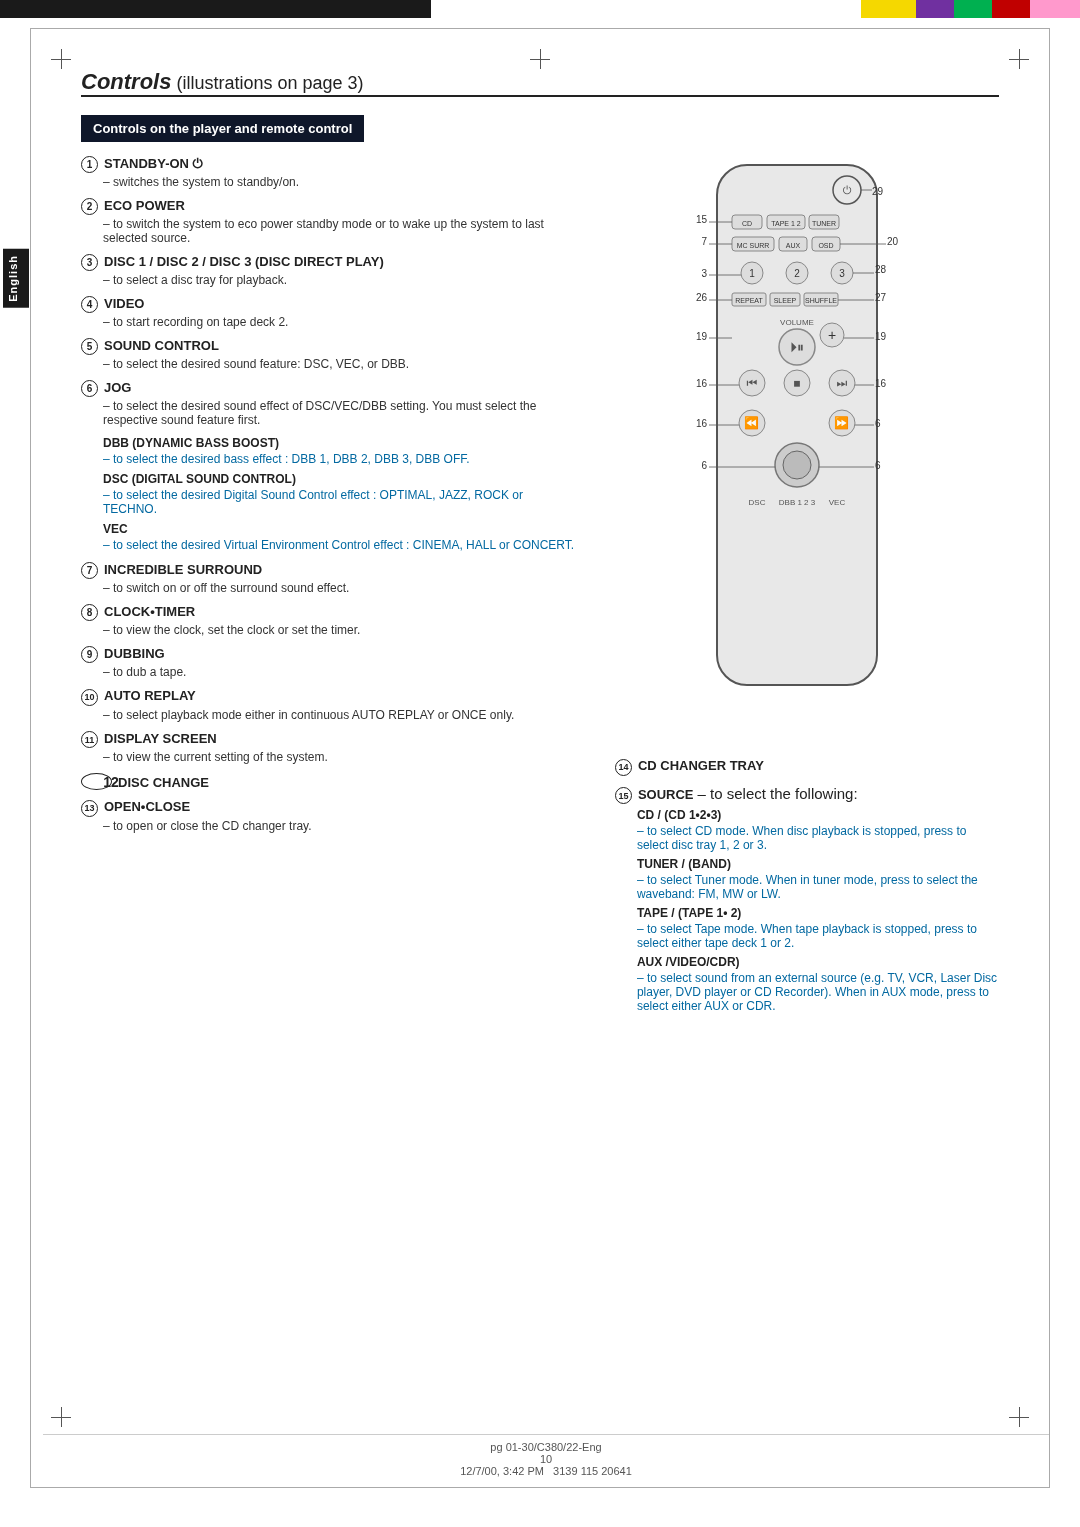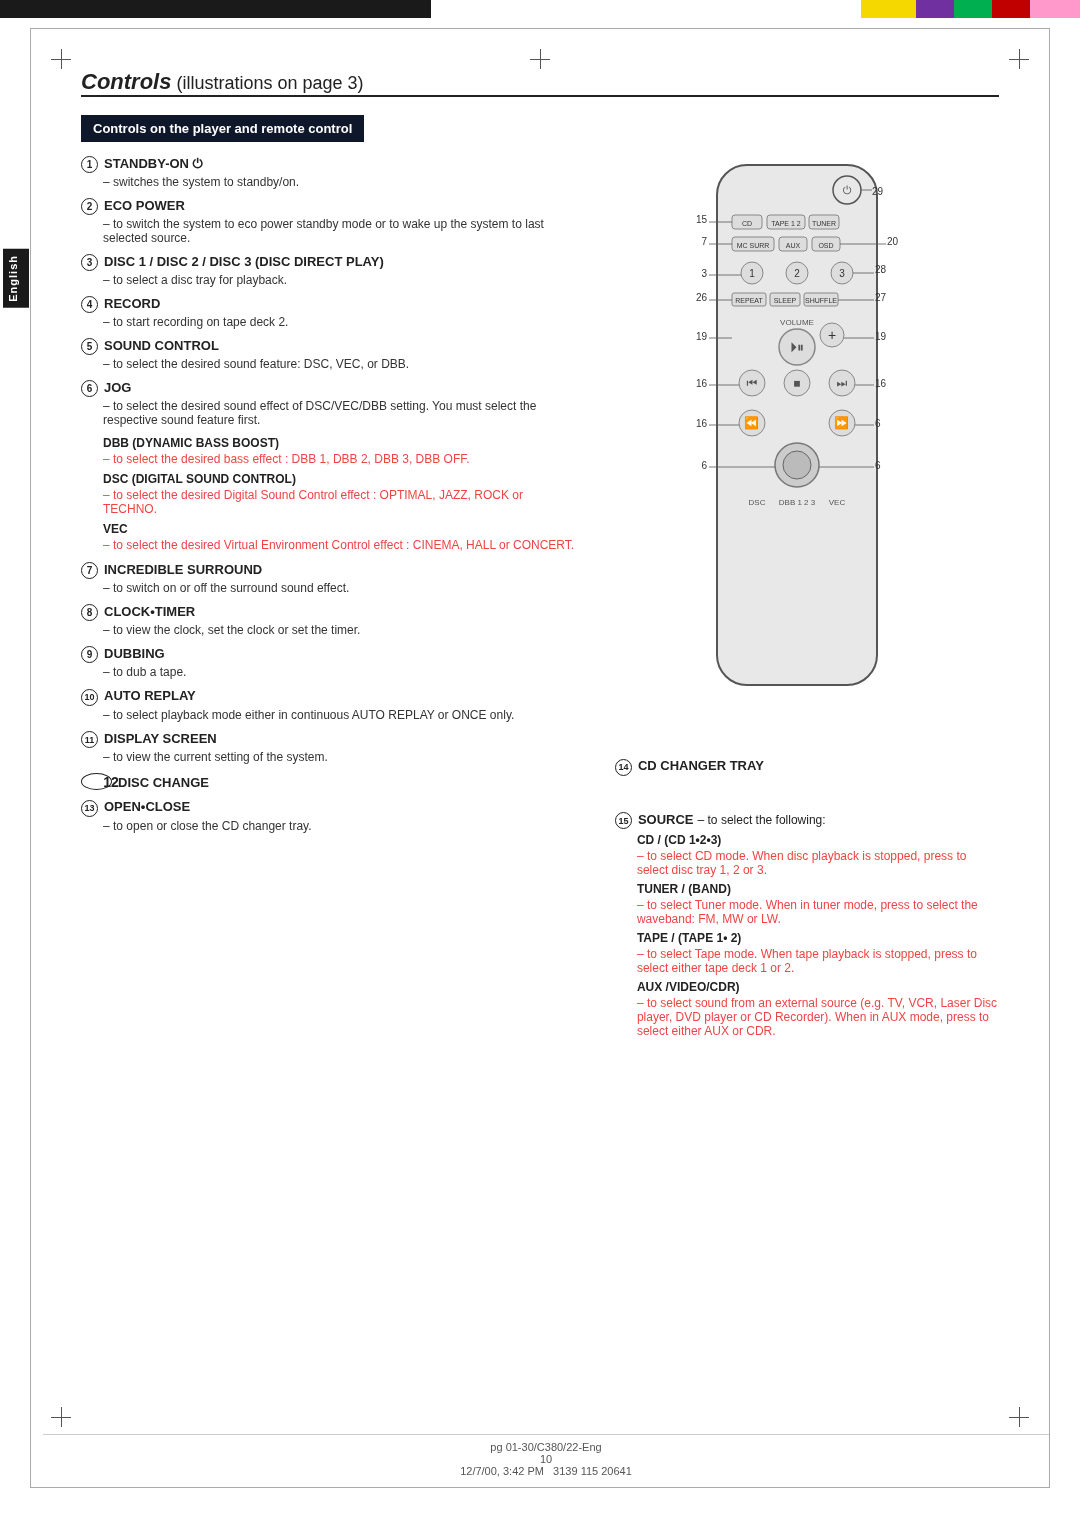--- a/index.html
+++ b/index.html
@@ -149,21 +149,21 @@
       font-weight: bold;
       font-size: 12px;
       margin-left: 22px;
       margin-top: 4px;
       margin-bottom: 2px;
     }
 
     .sub-desc {
       margin-left: 22px;
       font-size: 12px;
-      color: #ef4444;
+      color: #0369a1;
       margin-top: 2px;
     }
     .sub-desc::before {
       content: '– ';
     }
 
     
     .remote-container {
       position: relative;
       width: 280px;
@@ -253,21 +253,21 @@
             <span class="item-num">3</span>
             <strong>DISC 1 / DISC 2 / DISC 3 (DISC DIRECT PLAY)</strong>
           </div>
           <div class="item-desc">to select a disc tray for playback.</div>
         </div>
 
         
         <div class="item">
           <div class="item-title">
             <span class="item-num">4</span>
-            <strong>RECORD</strong>
+            <strong>VIDEO</strong>
           </div>
           <div class="item-desc">to start recording on tape deck 2.</div>
         </div>
 
         
         <div class="item">
           <div class="item-title">
             <span class="item-num">5</span>
             <strong>SOUND CONTROL</strong>
           </div>
@@ -493,21 +493,21 @@
             <div class="item-title">
               <span class="item-num" style="font-size:9px;">14</span>
               <strong>CD CHANGER TRAY</strong>
             </div>
           </div>
 
           <div class="item">
             <div class="item-title">
               <span class="item-num" style="font-size:9px;">15</span>
               <strong>SOURCE</strong>
-                <span style="font-weight:normal;font-size:12px;margin-top:28px;"> – to select the following:</span>
+                <span style="font-weight:normal;font-size:15px;"> – to select the following:</span>
             </div>
 
             <div style="margin-bottom:5px;">
               <div class="sub-heading">CD / (CD 1•2•3)</div>
               <div class="sub-desc">to select CD mode. When disc playback is stopped, press to select disc tray 1, 2 or 3.</div>
             </div>
 
             <div style="margin-bottom:5px;">
               <div class="sub-heading">TUNER / (BAND)</div>
               <div class="sub-desc">to select Tuner mode. When in tuner mode, press to select the waveband: FM, MW or LW.</div>

